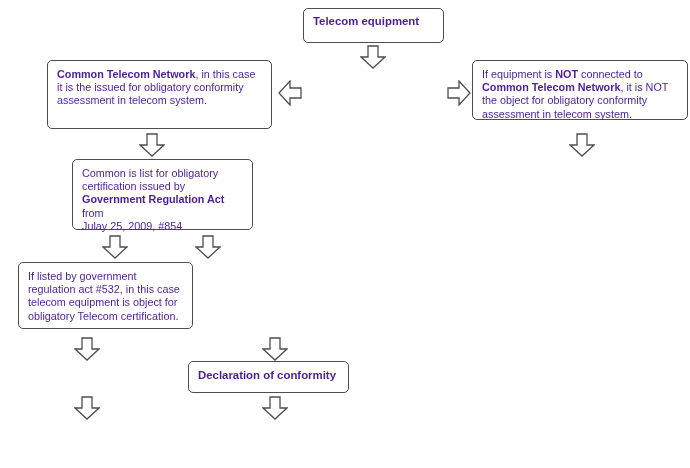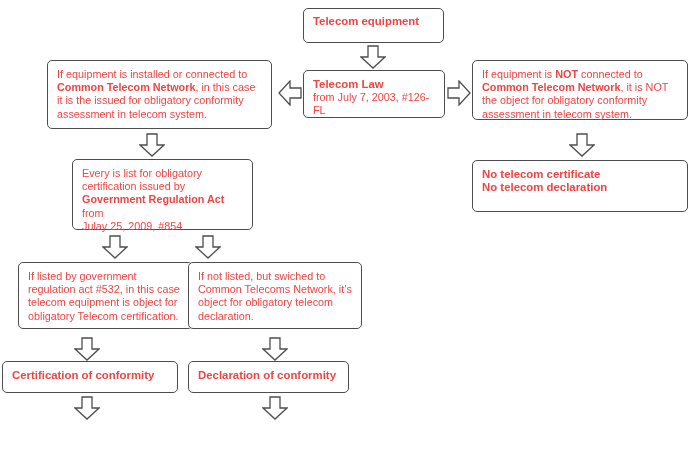--- a/index.html
+++ b/index.html
@@ -2,21 +2,21 @@
 <html><head>
 <meta charset="utf-8">
 <style>
   html, body { margin: 0; padding: 0; background: #ffffff; }
   .canvas {
     position: relative;
     width: 690px;
     height: 468px;
     background: #ffffff;
     font-family: "Liberation Sans", sans-serif;
-    color: #ef4444;
+    color: #4c1d95;
     overflow: hidden;
   }
   .box {
     position: absolute;
     box-sizing: border-box;
     background: #ffffff;
     border: 1.3px solid #4d4d4d;
     border-radius: 5px;
     padding: 6px 9px;
     font-size: 10.8px;
@@ -37,81 +37,71 @@
 <body>
 
 <div class="canvas">
 
   <div class="box" style="left:303px;top:8px;width:141px;height:35px"><span class="b t">Telecom equipment</span></div>
 
   <svg class="arrow" style="left:360px;top:45px" width="26" height="24" viewBox="0 0 26 24">
       <polygon points="8,1 18,1 18,12 25,12 13,23 1,12 8,12"></polygon>
     </svg>
 
-  <div class="box" style="left:303px;top:70px;width:142px;height:48px;padding-top:7px"><span class="b t">Telecom Law
-</span><span>from July 7, 2003, #126-FL</span></div>
 
   <svg class="arrow" style="left:278px;top:80px" width="24" height="26" viewBox="0 0 24 26">
       <polygon points="23,8 12,8 12,1 1,13 12,25 12,18 23,18"></polygon>
     </svg>
   <svg class="arrow" style="left:447px;top:80px" width="24" height="26" viewBox="0 0 24 26">
       <polygon points="1,8 12,8 12,1 23,13 12,25 12,18 1,18"></polygon>
     </svg>
 
-  <div class="box" style="left:47px;top:60px;width:225px;height:69px;padding-top:7px"><span>If equipment is installed or connected to
-</span><span class="b">Common Telecom Network</span><span>, in this case
+  <div class="box" style="left:47px;top:60px;width:225px;height:69px;padding-top:7px"><span class="b">Common Telecom Network</span><span>, in this case
 it is the issued for obligatory conformity
 assessment in telecom system.</span></div>
 
   <div class="box" style="left:472px;top:60px;width:216px;height:60px;padding-top:7px"><span>If equipment is </span><span class="b">NOT</span><span> connected to
 </span><span class="b">Common Telecom Network</span><span>, it is NOT
 the object for obligatory conformity
 assessment in telecom system.</span></div>
 
   <svg class="arrow" style="left:139px;top:133px" width="26" height="24" viewBox="0 0 26 24">
       <polygon points="8,1 18,1 18,12 25,12 13,23 1,12 8,12"></polygon>
     </svg>
 
   <svg class="arrow" style="left:569px;top:133px" width="26" height="24" viewBox="0 0 26 24">
       <polygon points="8,1 18,1 18,12 25,12 13,23 1,12 8,12"></polygon>
     </svg>
 
-  <div class="box" style="left:472px;top:160px;width:216px;height:52px;padding-top:7px"><span class="b t">No telecom certificate
-No telecom declaration</span></div>
 
-  <div class="box" style="left:72px;top:159px;width:181px;height:71px;padding-top:7px"><span>Every is list for obligatory
+  <div class="box" style="left:72px;top:159px;width:181px;height:71px;padding-top:7px"><span>Common is list for obligatory
 certification issued by
 </span><span class="b">Government Regulation Act</span><span> from
 Julay 25, 2009, #854</span></div>
 
   <svg class="arrow" style="left:102px;top:235px" width="26" height="24" viewBox="0 0 26 24">
       <polygon points="8,1 18,1 18,12 25,12 13,23 1,12 8,12"></polygon>
     </svg>
   <svg class="arrow" style="left:195px;top:235px" width="26" height="24" viewBox="0 0 26 24">
       <polygon points="8,1 18,1 18,12 25,12 13,23 1,12 8,12"></polygon>
     </svg>
 
   <div class="box" style="left:18px;top:262px;width:175px;height:67px;padding-top:7px"><span>If listed by government
 regulation act #532, in this case
 telecom equipment is object for
 obligatory Telecom certification.</span></div>
 
-  <div class="box" style="left:188px;top:262px;width:174px;height:67px;padding-top:7px"><span>If not listed, but swiched to
-Common Telecoms Network, it’s
-object for obligatory telecom
-declaration.</span></div>
 
   <svg class="arrow" style="left:74px;top:337px" width="26" height="24" viewBox="0 0 26 24">
       <polygon points="8,1 18,1 18,12 25,12 13,23 1,12 8,12"></polygon>
     </svg>
   <svg class="arrow" style="left:262px;top:337px" width="26" height="24" viewBox="0 0 26 24">
       <polygon points="8,1 18,1 18,12 25,12 13,23 1,12 8,12"></polygon>
     </svg>
 
-  <div class="box" style="left:2px;top:361px;width:176px;height:32px;padding-top:7px"><span class="b t">Certification of conformity</span></div>
 
   <div class="box" style="left:188px;top:361px;width:161px;height:32px;padding-top:7px"><span class="b t">Declaration of conformity</span></div>
 
   <svg class="arrow" style="left:74px;top:396px" width="26" height="24" viewBox="0 0 26 24">
       <polygon points="8,1 18,1 18,12 25,12 13,23 1,12 8,12"></polygon>
     </svg>
   <svg class="arrow" style="left:262px;top:396px" width="26" height="24" viewBox="0 0 26 24">
       <polygon points="8,1 18,1 18,12 25,12 13,23 1,12 8,12"></polygon>
     </svg>
 

